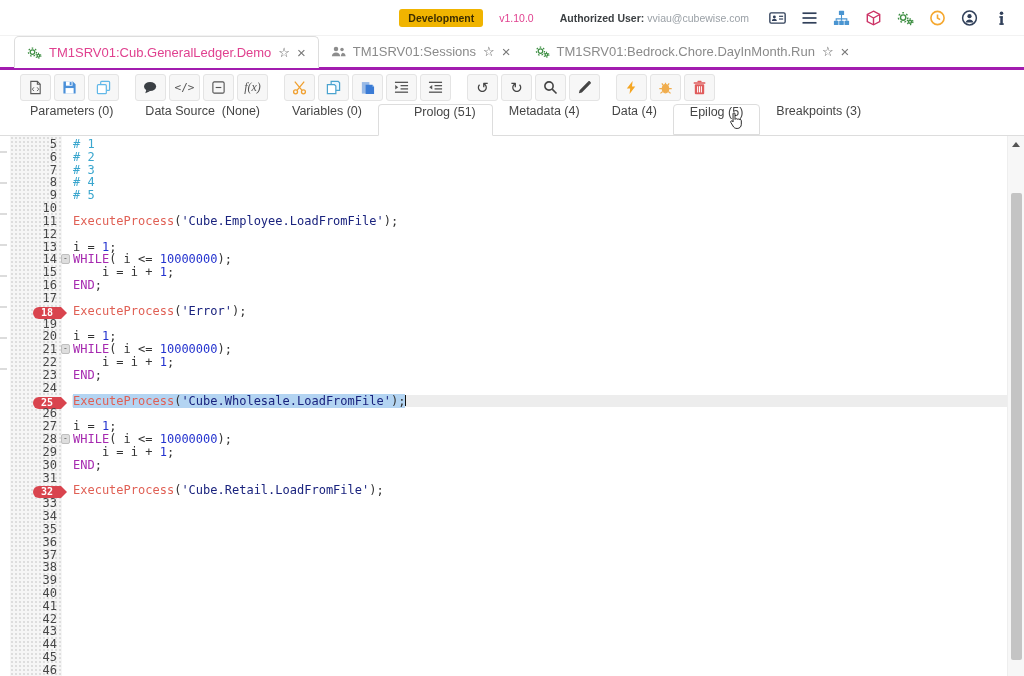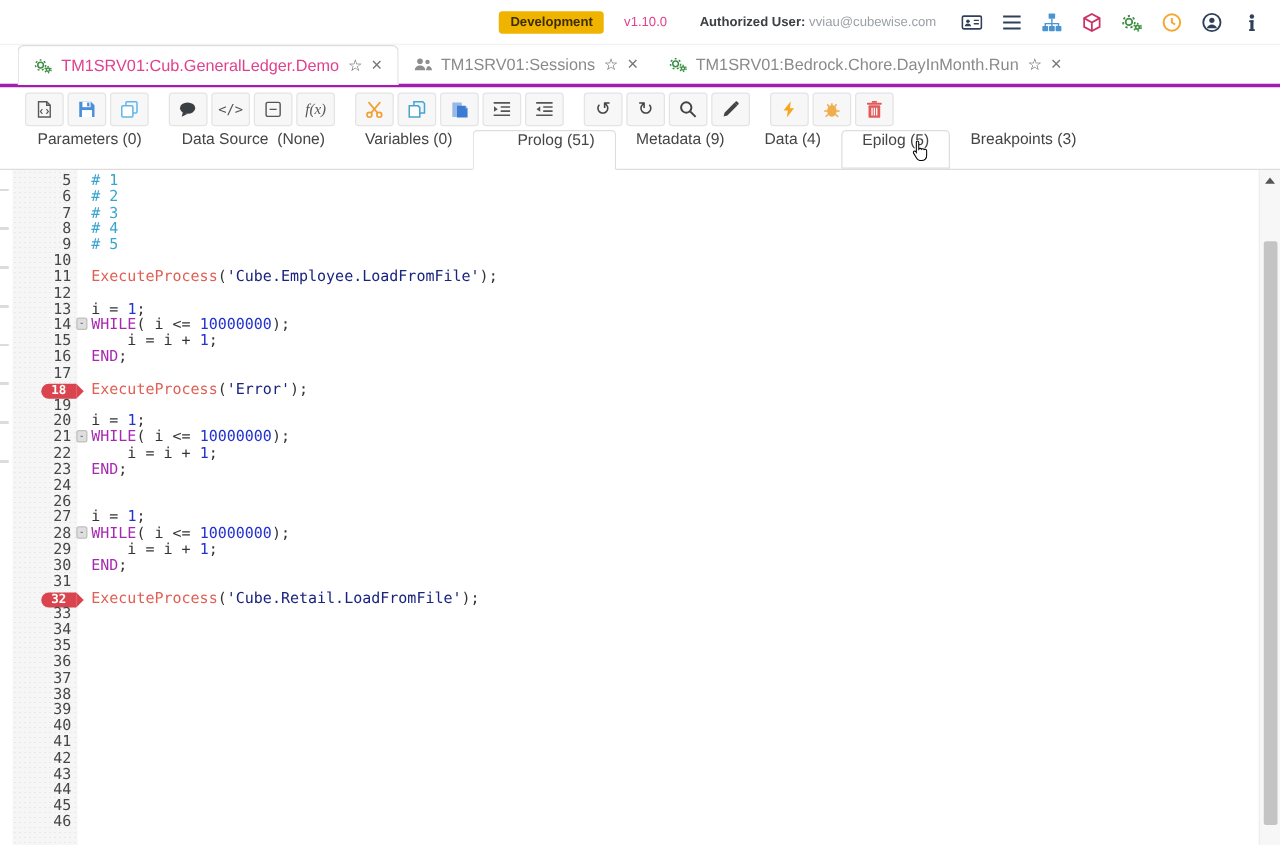--- a/index.html
+++ b/index.html
@@ -347,21 +347,21 @@
         </svg>
       </div>
     </div>
   </div>
 
 <nav class="subtabs" id="subtabs">
     <div class="stab"><span>Parameters (0)</span></div>
     <div class="stab"><span>Data Source  (None)</span></div>
     <div class="stab"><span>Variables (0)</span></div>
     <div class="stab active"><span>Prolog (51)</span></div>
-    <div class="stab"><span>Metadata (9)</span></div>
+    <div class="stab"><span>Metadata (4)</span></div>
     <div class="stab"><span>Data (4)</span></div>
     <div class="stab hovered"><span>Epilog (5)</span><span class="cursor-ic"><svg viewBox="0 0 14 19">
           <path d="M4.2.8c.7 0 1.2.5 1.2 1.2v5.9s.5-.7 1.3-.7c.5 0 .9.25 1.1.7.25-.3.6-.45 1-.45.55 0 1 .3 1.2.75.2-.15.5-.25.85-.25.8 0 1.35.6 1.35 1.4v3.9c0 2.7-1.8 4.5-4.5 4.5-2.2 0-3.6-.9-4.5-2.7L.9 11.3c-.45-.7 0-1.8.9-1.8.45 0 .8.2 1.05.55l.45.6V2c0-.7.5-1.2.9-1.2z" fill="#fff" stroke="#000" stroke-width=".9"></path>
         </svg></span></div>
     <div class="stab"><span>Breakpoints (3)</span></div>
   </nav>
 
 <div class="editor">
   <div class="gutter-bg"></div>
   <div class="ruler"></div>
@@ -441,20 +441,24 @@
         <span class="code"><span class="tk-p">    i = i + </span><span class="tk-n">1</span><span class="tk-p">;</span></span>
       </div>
       <div class="line">
         <span class="num">23</span>
         <span class="code"><span class="tk-k">END</span><span class="tk-p">;</span></span>
       </div>
       <div class="line">
         <span class="num">24</span>
         <span class="code"></span>
       </div>
+      <div class="line cur">
+        <span class="bp">25</span>
+        <span class="code"><span class="selwrap"><span class="tk-f">ExecuteProcess</span><span class="tk-p">(</span><span class="tk-s">'Cube.Wholesale.LoadFromFile'</span><span class="tk-p">);</span></span><span class="caret"></span></span>
+      </div>
       <div class="line">
         <span class="num">26</span>
         <span class="code"></span>
       </div>
       <div class="line">
         <span class="num">27</span>
         <span class="code"><span class="tk-p">i = </span><span class="tk-n">1</span><span class="tk-p">;</span></span>
       </div>
       <div class="line">
         <span class="num">28</span>

